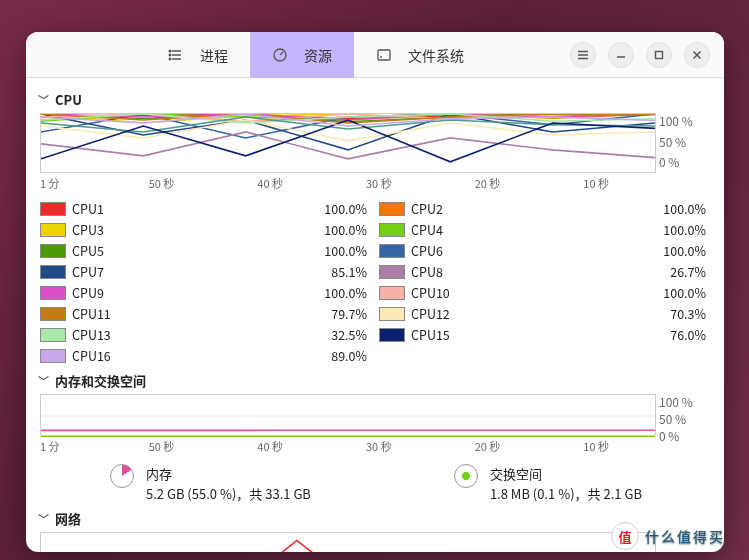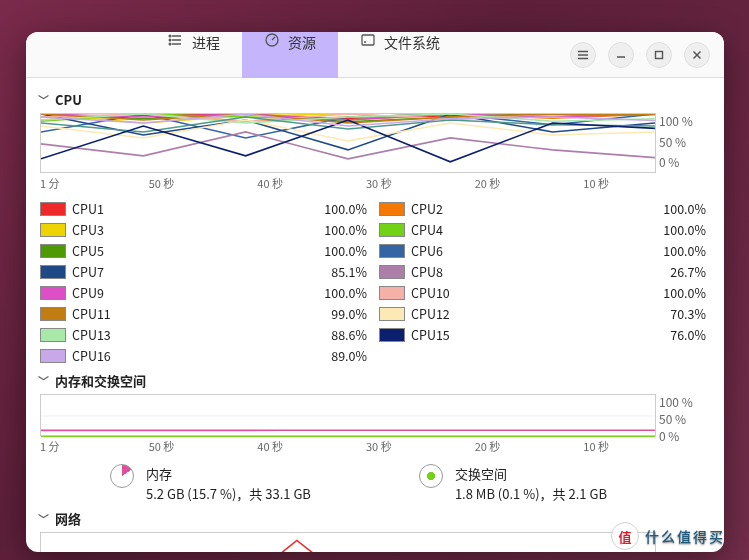--- a/index.html
+++ b/index.html
@@ -31,23 +31,23 @@
   display: flex;
   align-items: center;
 }
 .tabs {
   display: flex;
   flex: 0 0 auto;
   margin-left: 120px;
 }
 .tab {
   display: flex;
-  align-items: flex-start;
-  gap: 8px;
-  padding: 0 22px;
+  align-items: center;
+  gap: 16px;
+  padding: 8px 22px;
   height: 46px;
   font-size: 14px;
   color: #333;
   cursor: pointer;
 }
 .tab.active {
   background: #c4b5fd;
 }
 .tab-icon { width: 16px; height: 16px; display: inline-flex; align-items: center; justify-content: center; }
 .spacer { flex: 1; }
@@ -115,21 +115,21 @@
   font-size: 12.5px;
 }
 .leg-item { display: flex; align-items: center; gap: 6px; }
 .swatch { width: 26px; height: 14px; border: 1px solid #888; flex-shrink: 0; }
 .leg-name { width: 48px; }
 .leg-val { text-align: right; flex: 1; padding-right: 4px; }
 .mem-chart { height: 42px; width: 616px; }
 .mem-stats {
   display: flex;
   margin: 10px 0 6px 0;
-  gap: 28px;
+  gap: 63px;
 }
 .mem-block { display: flex; gap: 12px; align-items: flex-start; }
 .mem-block.first { margin-left: 72px; }
 .mem-block.second { margin-left: 80px; }
 .pie {
   width: 24px; height: 24px; border-radius: 50%;
   border: 1px solid #999;
 }
 .mem-text { font-size: 13px; line-height: 1.5; }
 .mem-title { font-size: 13px; }
@@ -309,31 +309,31 @@
     <span class="leg-val">100.0%</span>
         </div>
         <div class="leg-item">
           <div class="swatch" style="background:#f5b0a8"></div>
     <span class="leg-name">CPU10</span>
     <span class="leg-val">100.0%</span>
         </div>
         <div class="leg-item">
           <div class="swatch" style="background:#c17d11"></div>
     <span class="leg-name">CPU11</span>
-    <span class="leg-val">99.0%</span>
+    <span class="leg-val">79.7%</span>
         </div>
         <div class="leg-item">
           <div class="swatch" style="background:#fce9b3"></div>
     <span class="leg-name">CPU12</span>
     <span class="leg-val">70.3%</span>
         </div>
         <div class="leg-item">
           <div class="swatch" style="background:#a8e8a8"></div>
     <span class="leg-name">CPU13</span>
-    <span class="leg-val">88.6%</span>
+    <span class="leg-val">32.5%</span>
         </div>
         <div class="leg-item">
           <div class="swatch" style="background:#0a1f6d"></div>
     <span class="leg-name">CPU15</span>
     <span class="leg-val">76.0%</span>
         </div>
         <div class="leg-item">
           <div class="swatch" style="background:#c8a8e8"></div>
     <span class="leg-name">CPU16</span>
     <span class="leg-val">89.0%</span>
@@ -362,21 +362,21 @@
       <span>40 秒</span>
       <span>30 秒</span>
       <span>20 秒</span>
       <span>10 秒</span>
     </div>
     <div class="mem-stats">
       <div class="mem-block first">
         <div class="pie" style="background: conic-gradient(#e04f9e 0 56deg, #fff 56deg 360deg);"></div>
         <div class="mem-text">
           <div class="mem-title">内存</div>
-          <div>5.2 GB (15.7 %)，共 33.1 GB</div>
+          <div>5.2 GB (55.0 %)，共 33.1 GB</div>
         </div>
       </div>
       <div class="mem-block second">
         <div class="pie" style="background: radial-gradient(circle, #73d216 0 4px, #fff 4px);"></div>
         <div class="mem-text">
           <div class="mem-title">交换空间</div>
           <div>1.8 MB (0.1 %)，共 2.1 GB</div>
         </div>
       </div>
     </div>

